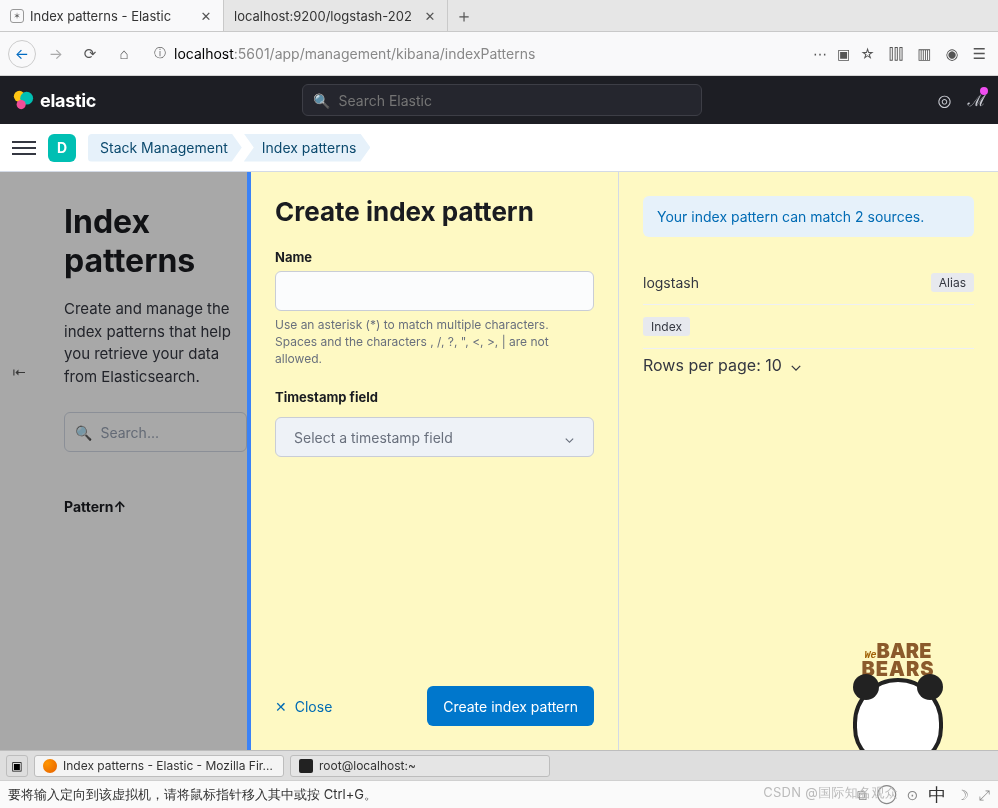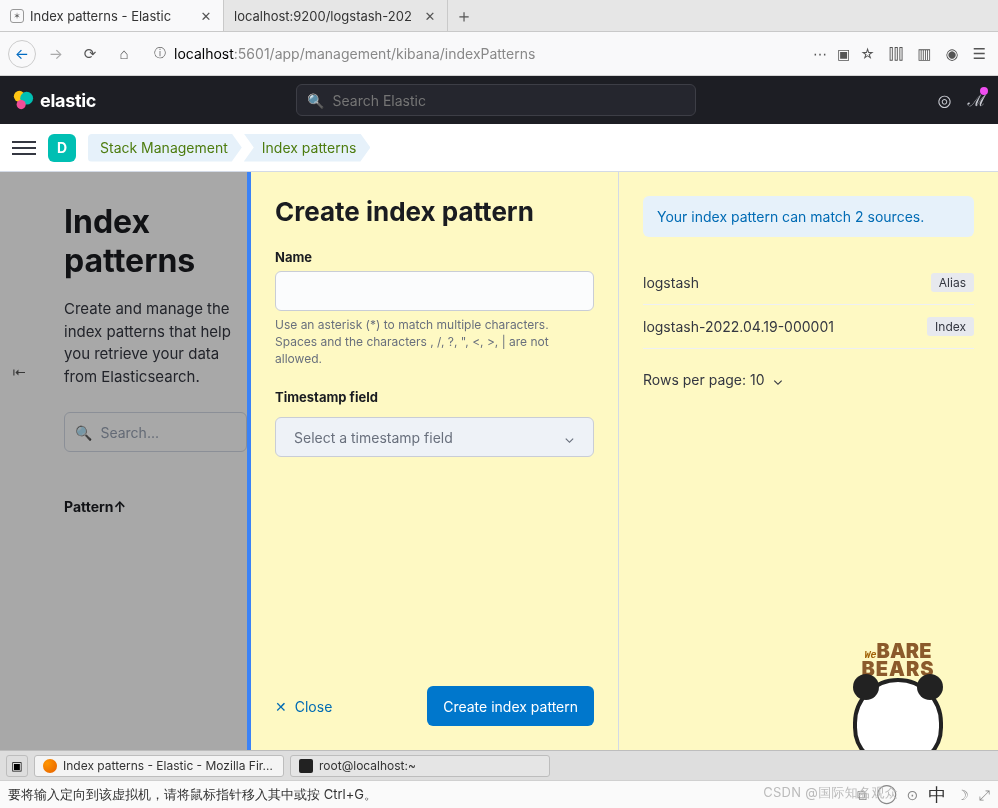--- a/index.html
+++ b/index.html
@@ -20,35 +20,35 @@
   .nav-btn.back { border:1px solid #ccc; border-radius:50%; color:#006ac1; }
   .nav-btn.fwd { color:#aaa; }
   .addr { flex: 1; height: 30px; display: flex; align-items: center; padding: 0 8px; font-size: 14px; color: #555; gap: 6px; }
   .addr-lock { width: 16px; height: 16px; display:flex;align-items:center;justify-content:center; font-size:12px; color:#666; }
   .addr-host { color:#000; }
   .addr-path { color:#888; }
   .addr-icons { display:flex; gap:10px; align-items:center; color:#555; font-size:14px; }
   .right-icons { display:flex; gap:14px; align-items:center; color:#555; font-size:15px; padding-right:4px; }
 
   
-  .elastic-header { height: 48px; background: #1d1e24; display: flex; align-items: center; padding: 0 12px; gap: 10px; }
+  .elastic-header { height: 48px; background: #1d1e24; display: flex; align-items: center; padding: 0 12px; gap: 16px; }
   .elastic-logo { display: flex; align-items: center; gap: 6px; color: #fff; font-weight: 700; font-size: 18px; letter-spacing: -0.3px; }
   .logo-mark { width: 22px; height: 22px; }
   .header-search { width: 400px; height: 32px; background:#25262e; border:1px solid #3d3e46; border-radius:6px; display:flex; align-items:center; padding:0 10px; gap:8px; margin-left:190px; }
   .header-search input { flex:1; background:transparent; border:none; outline:none; color:#98a2b3; font-size:14px; }
   .header-search .srch-icon { color:#98a2b3; font-size:14px; }
   .header-right { margin-left:auto; display:flex; gap:16px; align-items:center; color:#c9cbd2; font-size:16px; position:relative; }
   .pink-dot { position:absolute; top:-2px; right:-2px; width:8px; height:8px; background:#f04ef0; border-radius:50%; }
 
   
   .subheader { height: 48px; background:#fff; border-bottom:1px solid #d3dae6; display:flex; align-items:center; padding:0 12px; gap:12px; }
   .hamburger { width:24px; height:24px; display:flex; flex-direction:column; justify-content:center; gap:4px; cursor:pointer; }
   .hamburger div { height:2px; background:#343741; }
   .avatar { width:28px; height:28px; border-radius:6px; background:#00bfb3; color:#fff; display:flex; align-items:center; justify-content:center; font-weight:700; font-size:14px; }
-  .crumb { height:28px; padding:0 14px 0 18px; background:#e6f1fa; color:#4d7c0f; font-size:14px; display:flex; align-items:center; position:relative; cursor:pointer; clip-path:polygon(0 0, calc(100% - 10px) 0, 100% 50%, calc(100% - 10px) 100%, 0 100%, 10px 50%); }
+  .crumb { height:28px; padding:0 14px 0 18px; background:#e6f1fa; color:#0c4a6e; font-size:14px; display:flex; align-items:center; position:relative; cursor:pointer; clip-path:polygon(0 0, calc(100% - 10px) 0, 100% 50%, calc(100% - 10px) 100%, 0 100%, 10px 50%); }
   .crumb.first { clip-path:polygon(0 0, calc(100% - 10px) 0, 100% 50%, calc(100% - 10px) 100%, 0 100%); padding-left:12px; border-top-left-radius:4px; border-bottom-left-radius:4px; }
   .crumbs { display:flex; gap:2px; }
   .scrim { position:absolute; top:172px; left:0; width:247px; bottom:58px; background:rgba(0,0,0,0.34); z-index:5; }
 
   .left-under { position:absolute; top:172px; left:0; width:247px; bottom:58px; padding:24px 0 0 16px; background:#fff; }
   .left-under h1 { font-size:32px; font-weight:700; color:#1a1c21; margin:6px 0 18px 48px; }
   .left-under p { font-size:15px; color:#343741; line-height:1.5; margin:0 0 24px 48px; max-width:200px; }
   .left-search { margin:24px 0 0 48px; height:40px; border:1px solid #d3dae6; border-radius:6px; display:flex; align-items:center; padding:0 10px; gap:8px; color:#98a2b3; font-size:14px; }
   .left-table-head { margin:46px 0 0 48px; font-size:14px; font-weight:700; color:#1a1c21; display:flex; align-items:center; gap:0; }
   .collapse-chevron { position:absolute; top:192px; left:12px; color:#555; font-size:14px; transform:rotate(180deg); }
@@ -64,21 +64,21 @@
   .select { width:100%; height:40px; border:1px solid #c9cdd6; border-radius:6px; background:#eef2f7; padding:0 18px; font-size:14px; color:#69707d; display:flex; align-items:center; justify-content:space-between; cursor:pointer; }
   .adv-link { color:#006bb4; font-size:14px; margin-top:26px; cursor:pointer; }
   .fly-footer { margin-top:auto; display:flex; justify-content:space-between; align-items:center; padding-top:16px; }
   .close-link { color:#006bb4; font-size:14px; display:flex; align-items:center; gap:8px; cursor:pointer; }
   .primary-btn { background:#07c; color:#fff; font-size:14px; font-weight:400; border:none; border-radius:6px; height:40px; padding:0 16px; cursor:pointer; }
 
   .fly-right { flex:1; padding:24px; }
   .callout { background:#e6f1fa; color:#006bb4; font-size:14px; padding:12px 14px; border-radius:6px; margin-bottom:24px; }
   .match-row { display:flex; justify-content:space-between; align-items:center; padding:12px 0; border-bottom:1px solid #eef0f4; font-size:14px; color:#343741; }
   .badge { background:#e7e9ee; color:#343741; font-size:12px; padding:2px 8px; border-radius:3px; }
-  .rpp { margin-top:22px; font-size:14px; color:#343741; display:flex; align-items:center; gap:8px; cursor:pointer; }
+  .rpp { margin-top:6px; font-size:16px; color:#343741; display:flex; align-items:center; gap:8px; cursor:pointer; }
 
   
   .taskbar { position:absolute; left:0; right:0; bottom:28px; height:30px; background:#dedede; border-top:1px solid #bdbdbd; display:flex; align-items:center; padding:0 6px; gap:6px; font-size:12px; }
   .task-btn { height:22px; display:flex; align-items:center; gap:6px; padding:0 8px; border:1px solid #bdbdbd; border-radius:3px; background:#ececec; color:#333; white-space:nowrap; overflow:hidden; }
   .task-btn.terminal { width:260px; background:#e5e5e5; }
   .task-btn.firefox { width:250px; background:#f4f4f4; }
   .task-icon { width:14px; height:14px; border-radius:2px; }
   .task-icon.term { background:#222; }
   .task-icon.ff { background:radial-gradient(circle at 30% 30%, #ff9500, #e66000); border-radius:50%; }
   .appmenu { width:22px; height:22px; display:flex; align-items:center; justify-content:center; border:1px solid #bdbdbd; border-radius:3px; font-size:12px; }
@@ -212,21 +212,20 @@
   </div>
 
   <div class="fly-right">
     <div class="callout">Your index pattern can match 2 sources.</div>
 
     <div class="match-row">
       <span>logstash</span>
       <span class="badge">Alias</span>
     </div>
     <div class="match-row">
-      <span>logstash-2022.04.19-000001</span>
       <span class="badge">Index</span>
     </div>
 
     <div class="rpp">
       <span>Rows per page: 10</span>
       <span>⌄</span>
     </div>
   </div>
 </div>
 

